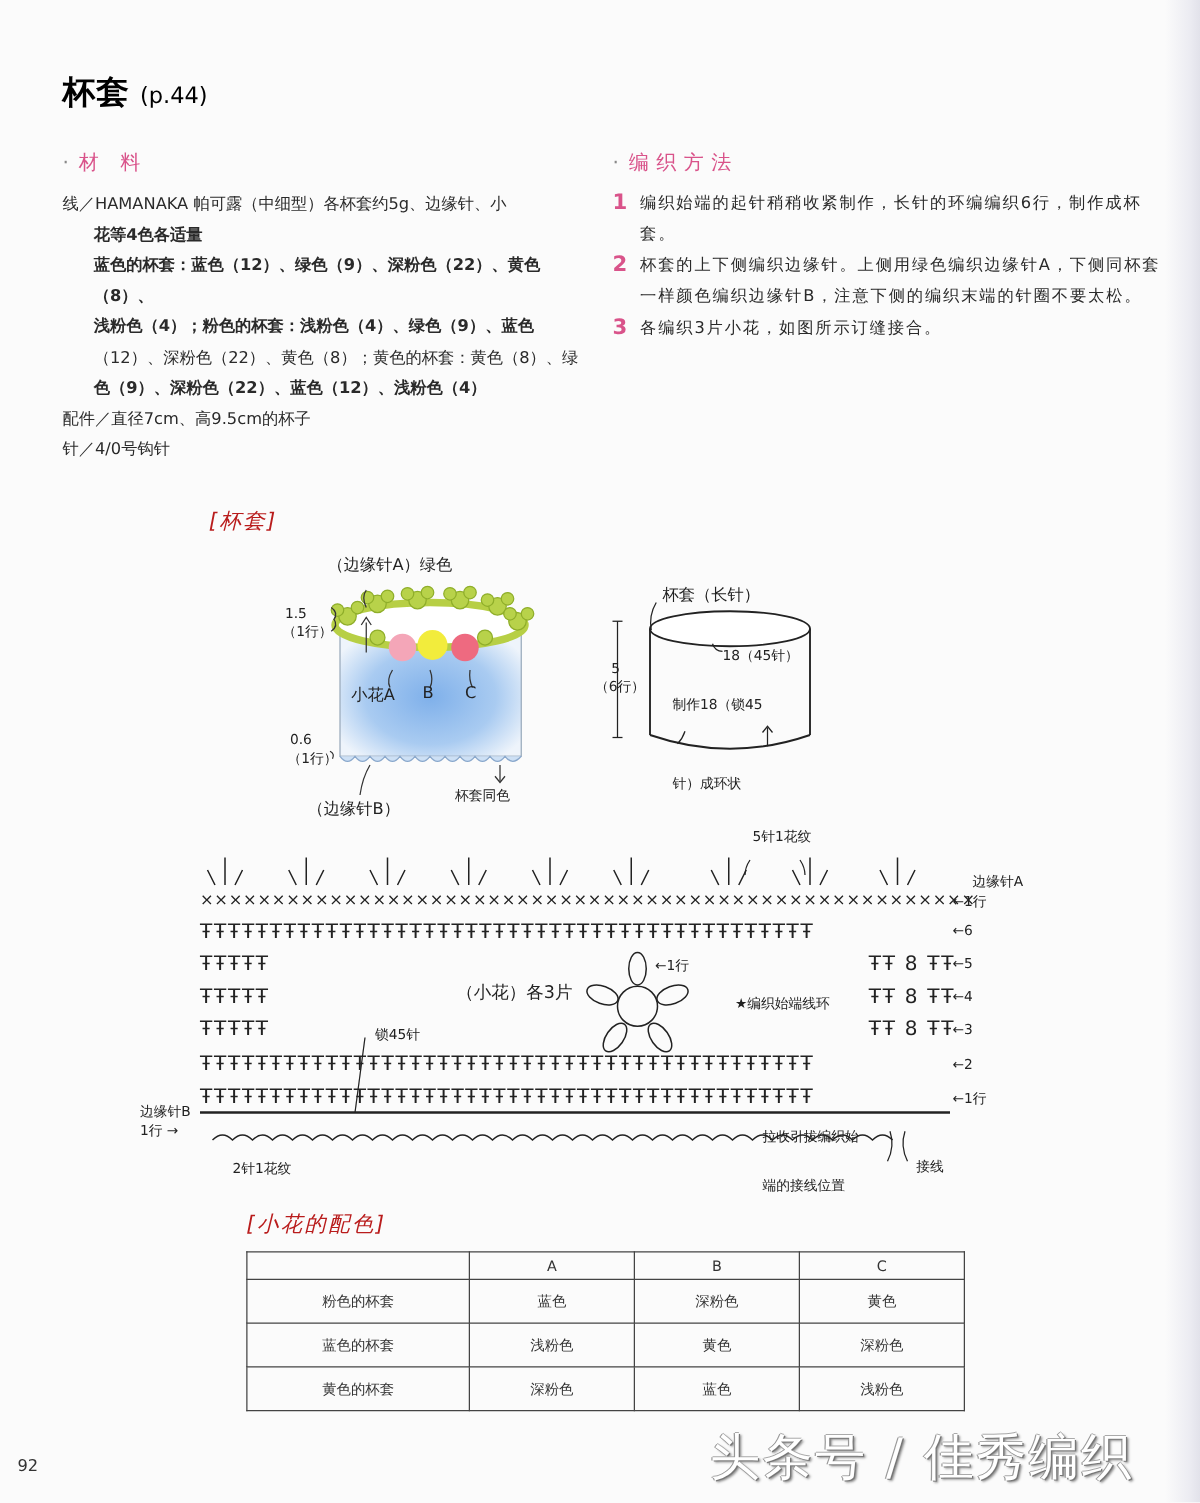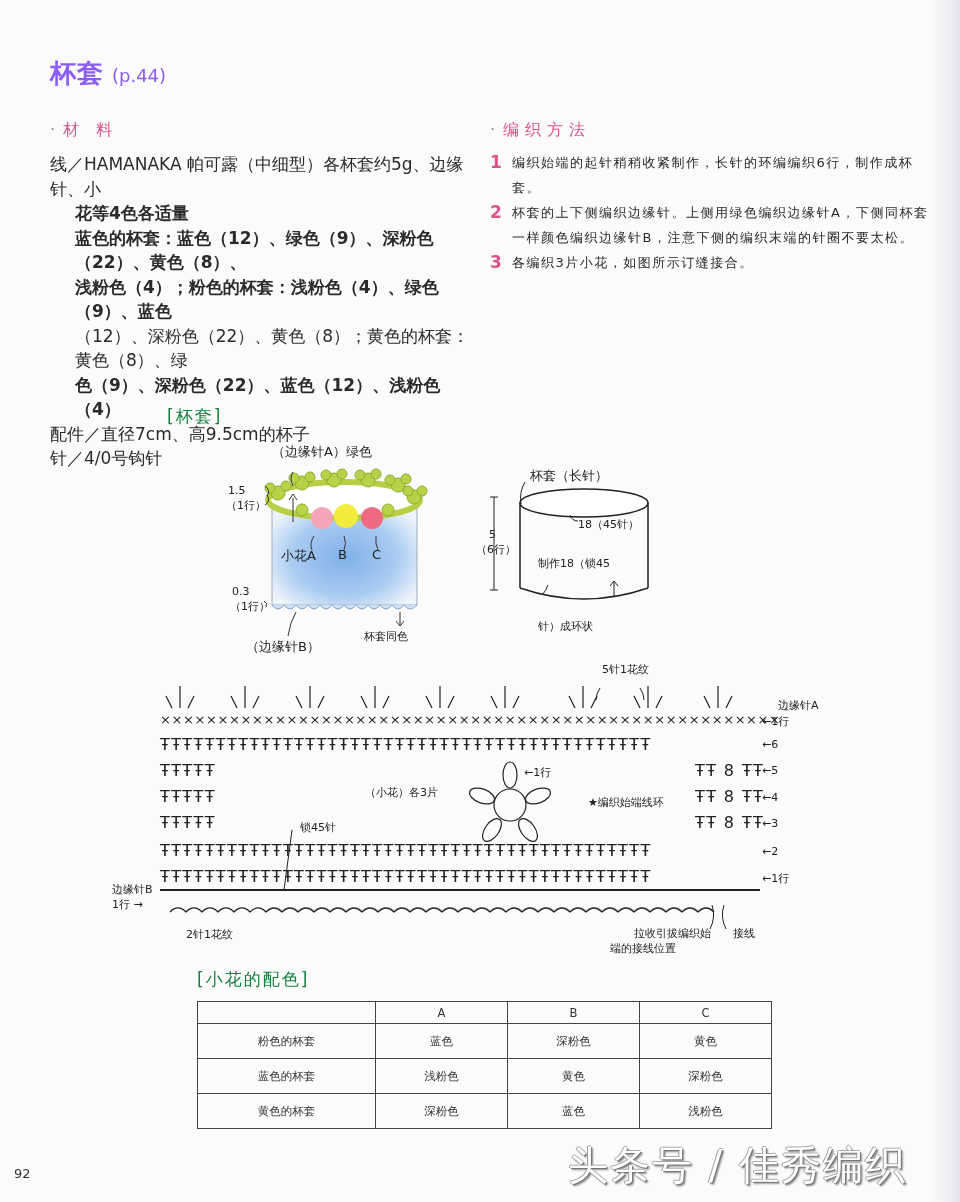--- a/index.html
+++ b/index.html
@@ -10,39 +10,39 @@
     color:#2a2a2a;
     position:relative;
     overflow:hidden;
   }
   .page-edge {
     position:absolute; right:0; top:0; width:28px; height:1202px;
     background:linear-gradient(to right, rgba(255,255,255,0), #ececf2 70%, #e2e2ea);
   }
   .title {
     position:absolute; left:50px; top:56px;
-    font-size:26px; color:#8b5cf6; font-weight:bold; letter-spacing:1px;
+    font-size:26px; color:#000000; font-weight:bold; letter-spacing:1px;
   }
   .title .ref { font-size:18px; font-weight:normal; margin-left:8px; letter-spacing:0; }
 
   .sec-head {
     position:absolute; font-size:16px; color:#d9538a; letter-spacing:6px;
   }
   .sec-head .dot { color:#888; margin-right:8px; letter-spacing:0; }
 
-  .materials { position:absolute; left:50px; top:152px; width:420px; font-size:17px; line-height:24.5px; }
+  .materials { position:absolute; left:50px; top:152px; width:420px; font-size:13px; line-height:24.5px; }
   .materials .indent { padding-left:25px;font-weight:bold; }
   .materials .indent2 { padding-left:25px; }
 
   .method { position:absolute; left:490px; top:150px; width:440px; font-size:11.5px; line-height:16px; }
   .method .star-note { padding-left:12px; text-indent:-12px; margin-bottom:6px; }
   .step { display:flex; font-size:13px; line-height:25px; letter-spacing:1.5px; }
   .step .num { color:#d9538a; font-size:17px; width:22px; flex:none; font-weight:bold; }
 
-  .bracket-label { position:absolute; font-size:17px; color:#15803d; letter-spacing:2px; }
+  .bracket-label { position:absolute; font-size:17px; color:#b91c1c; letter-spacing:2px;font-style:italic; }
 
   .lbl { position:absolute; font-size:12px; color:#222; white-space:nowrap; }
   .lbl.sm { font-size:11px; }
 
   svg { position:absolute; left:0; top:0; }
 
   table.colors {
     position:absolute; left:197px; top:1001px; width:575px;
     border-collapse:collapse; font-size:11.5px; color:#333;
   }
@@ -214,55 +214,55 @@
     <text x="160" y="802" letter-spacing="1.4">ŦŦŦŦŦ</text>
     <text x="160" y="828" letter-spacing="1.4">ŦŦŦŦŦ</text>
     <text x="160" y="856" letter-spacing="1.4">ŦŦŦŦŦŦŦŦŦŦŦŦŦŦŦŦŦŦŦŦŦŦŦŦŦŦŦŦŦŦŦŦŦŦŦŦŦŦŦŦŦŦŦŦ</text>
     <text x="160" y="882" letter-spacing="1.4">ŦŦŦŦŦŦŦŦŦŦŦŦŦŦŦŦŦŦŦŦŦŦŦŦŦŦŦŦŦŦŦŦŦŦŦŦŦŦŦŦŦŦŦŦ</text>
     <text x="695" y="776" letter-spacing="1.4">ŦŦ 8 ŦŦ</text>
     <text x="695" y="802" letter-spacing="1.4">ŦŦ 8 ŦŦ</text>
     <text x="695" y="828" letter-spacing="1.4">ŦŦ 8 ŦŦ</text>
   </g>
 </svg>
 
-<div class="lbl" style="left:272px; top:443px; font-size:13px;">（边缘针A）绿色</div>
+<div class="lbl" style="left:262px; top:443px; font-size:13px;">（边缘针A）绿色</div>
 <div class="lbl sm" style="left:228px; top:484px;">1.5</div>
 <div class="lbl sm" style="left:226px; top:498px;">（1行）</div>
 <div class="lbl" style="left:281px; top:547px; font-size:13px;">小花A</div>
 <div class="lbl" style="left:338px; top:547px; font-size:13px;">B</div>
 <div class="lbl" style="left:372px; top:547px; font-size:13px;">C</div>
-<div class="lbl sm" style="left:232px; top:585px;">0.3</div>
+<div class="lbl sm" style="left:232px; top:585px;">0.6</div>
 <div class="lbl sm" style="left:230px; top:599px;">（1行）</div>
 <div class="lbl" style="left:246px; top:638px; font-size:13px;">（边缘针B）</div>
 <div class="lbl sm" style="left:364px; top:629px;">杯套同色</div>
 
 <div class="lbl" style="left:530px; top:467px; font-size:13px;">杯套（长针）</div>
 <div class="lbl sm" style="left:578px; top:517px;">18（45针）</div>
 <div class="lbl sm" style="left:489px; top:528px;">5</div>
 <div class="lbl sm" style="left:476px; top:542px;">（6行）</div>
 <div class="lbl sm" style="left:538px; top:556px;">制作18（锁45</div>
 <div class="lbl sm" style="left:538px; top:571px;margin-top:48px;">针）成环状</div>
 
 <div class="lbl sm" style="left:602px; top:662px;">5针1花纹</div>
 <div class="lbl sm" style="left:778px; top:698px;">边缘针A</div>
 <div class="lbl sm" style="left:762px; top:714px;">←1行</div>
 <div class="lbl sm" style="left:762px; top:738px;">←6</div>
 <div class="lbl sm" style="left:762px; top:764px;">←5</div>
 <div class="lbl sm" style="left:762px; top:791px;">←4</div>
 <div class="lbl sm" style="left:762px; top:817px;">←3</div>
 <div class="lbl sm" style="left:762px; top:845px;">←2</div>
 <div class="lbl sm" style="left:762px; top:871px;">←1行</div>
-<div class="lbl" style="left:365px; top:785px; font-size:11px;">（小花）各3片</div>
+<div class="lbl" style="left:365px; top:785px; font-size:14px;">（小花）各3片</div>
 <div class="lbl sm" style="left:524px; top:765px;">←1行</div>
 <div class="lbl sm" style="left:588px; top:795px;">★编织始端线环</div>
 <div class="lbl sm" style="left:300px; top:820px;">锁45针</div>
 <div class="lbl sm" style="left:112px; top:882px;">边缘针B</div>
 <div class="lbl sm" style="left:112px; top:897px;">1行 →</div>
 <div class="lbl sm" style="left:186px; top:927px;">2针1花纹</div>
-<div class="lbl sm" style="left:610px; top:926px;margin-left:24px;">拉收引拔编织始</div>
+<div class="lbl sm" style="left:610px; top:902px;">拉收引拔编织始</div>
 <div class="lbl sm" style="left:610px; top:941px;">端的接线位置</div>
 <div class="lbl sm" style="left:733px; top:926px;">接线</div>
 
 <div class="bracket-label" style="left:197px; top:968px;">[小花的配色]</div>
 <table class="colors">
   <tbody>
       <tr>
     <th class="col0"></th>
     <th class="colx">A</th>
     <th class="colx">B</th>

